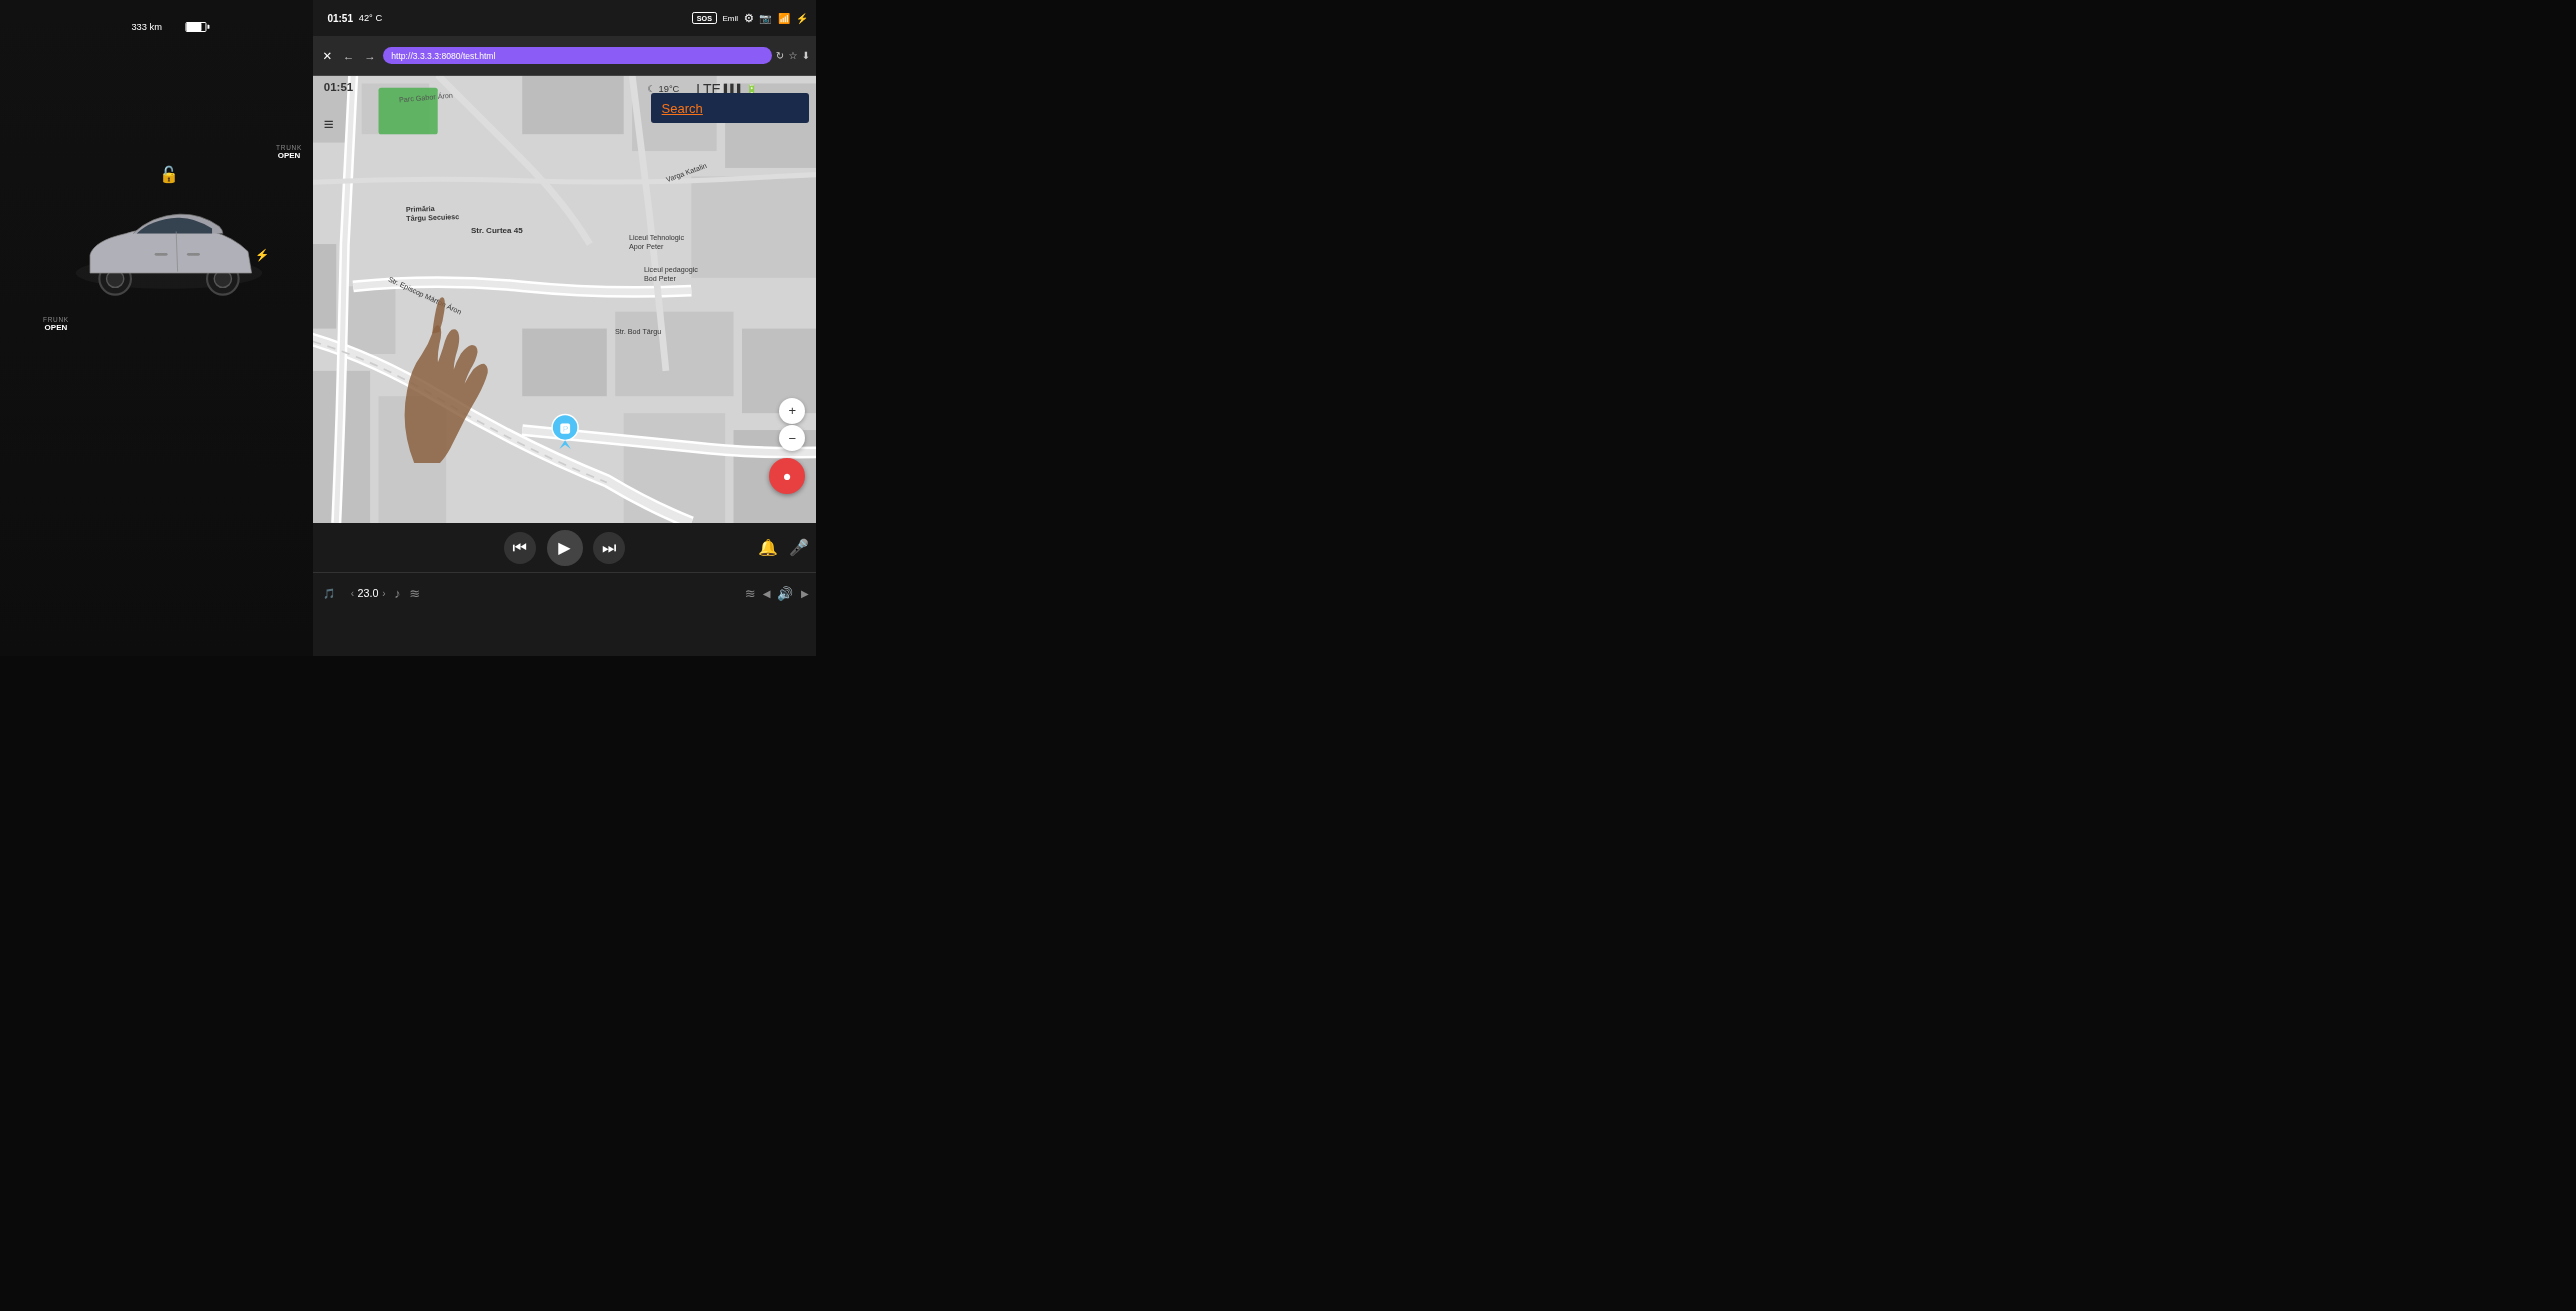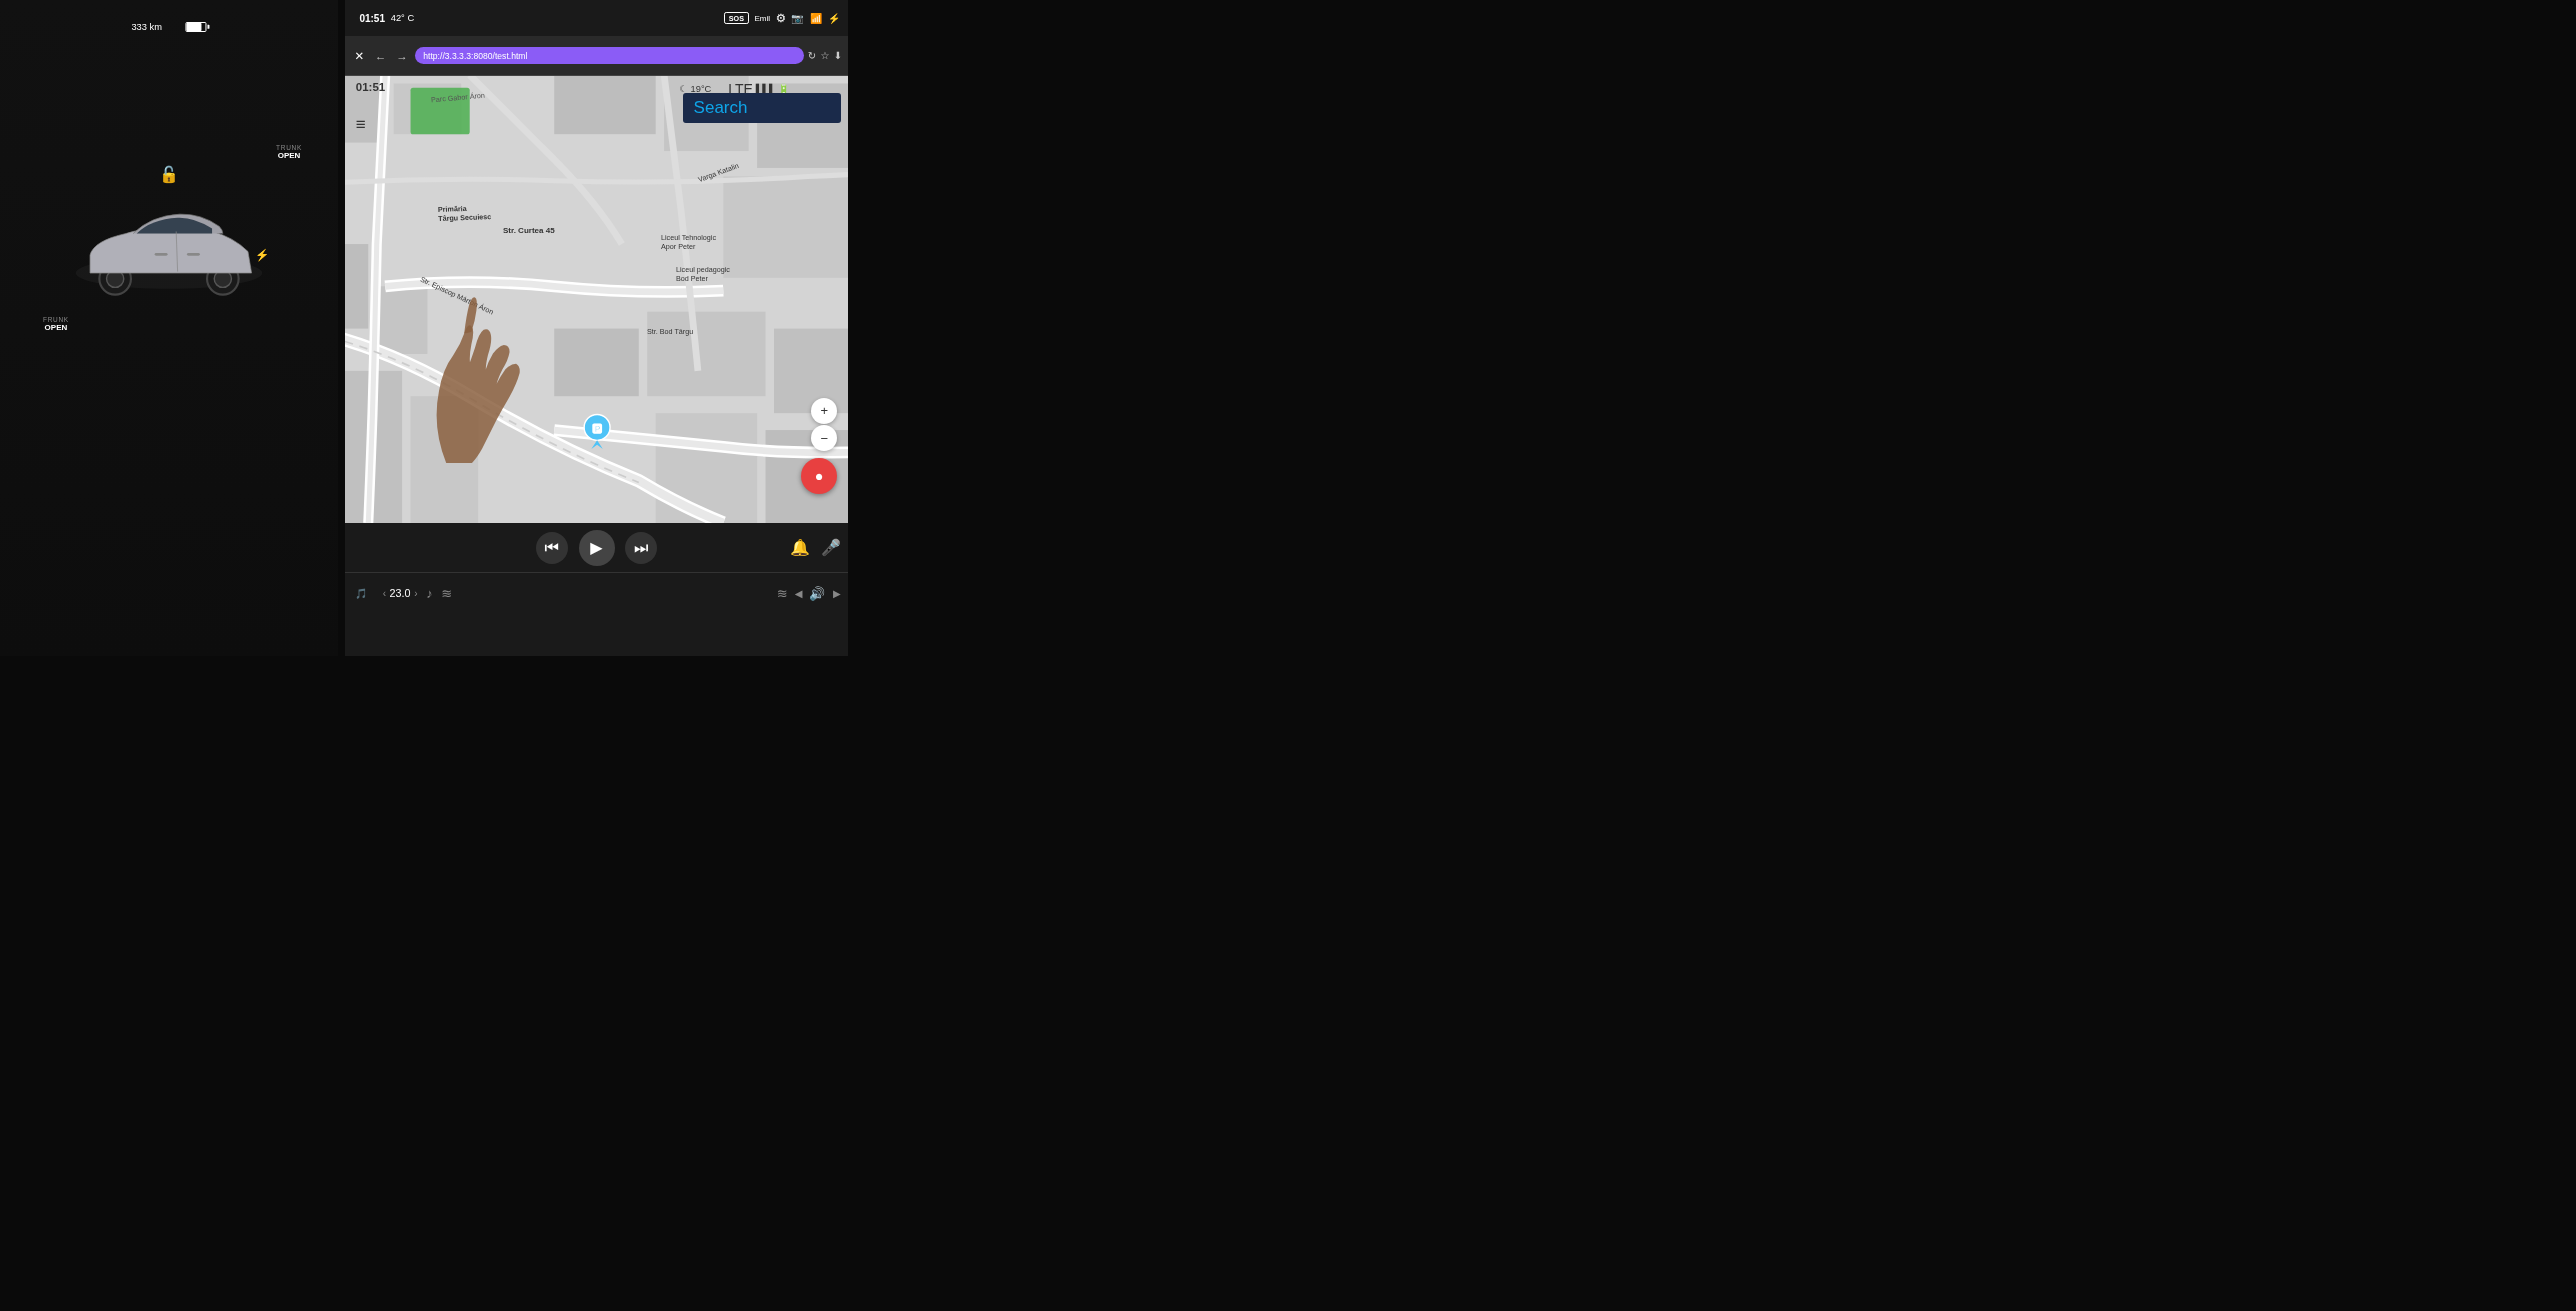--- a/index.html
+++ b/index.html
@@ -58,21 +58,21 @@
     .battery-fill {
       width: 80%;
       height: 100%;
       background: #fff;
       border-radius: 0.7px;
     }
 
     
     .tablet-frame {
       position: absolute;
-      left: 345px;
+      left: 313px;
       top: 0;
       width: 503px;
       height: 656px;
       background: #1a1a2e;
       overflow: hidden;
     }
 
     
     .tablet-statusbar {
       position: absolute;
@@ -165,23 +165,24 @@
       width: 158px;
       height: 30px;
       background: #1a2a4a;
       border-radius: 2.9px;
       display: flex;
       align-items: center;
       padding: 0 10.8px;
       z-index: 10;
     }
     .map-search-text {
-      color: #0ea5e9;
-      font-size: 17px;
+      color: #f97316;
+      font-size: 13px;
       font-weight: 300;
+      text-decoration: underline;
     }
 
     
     .map-zoom {
       position: absolute;
       right: 10.8px;
       bottom: 72px;
       display: flex;
       flex-direction: column;
       gap: 1.4px;

